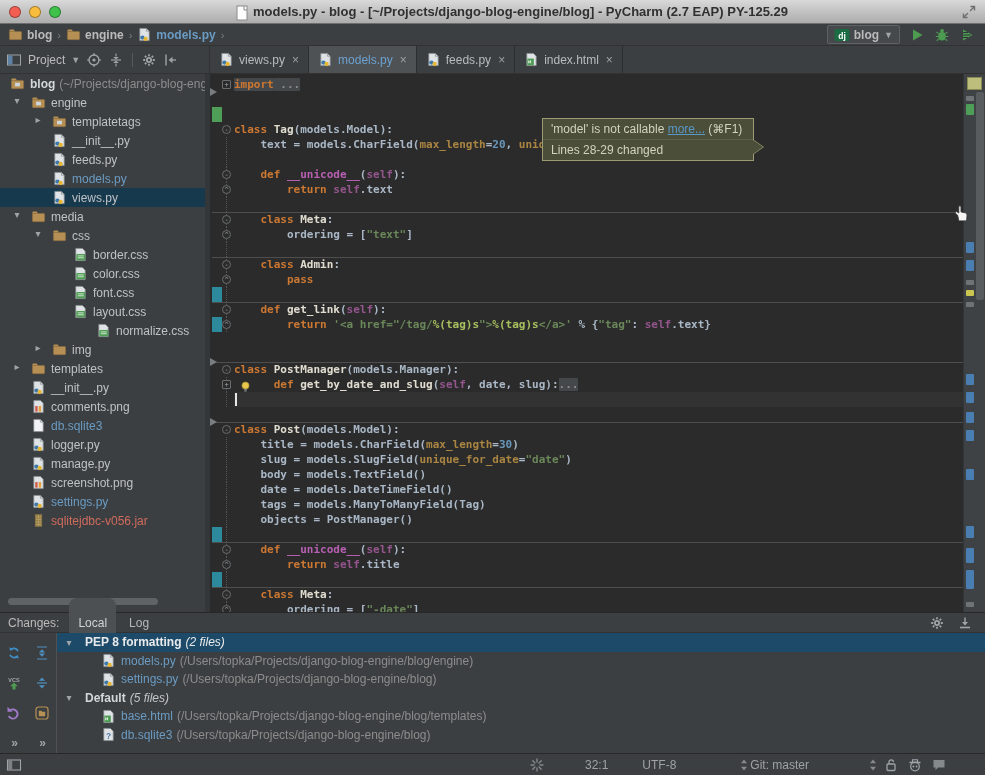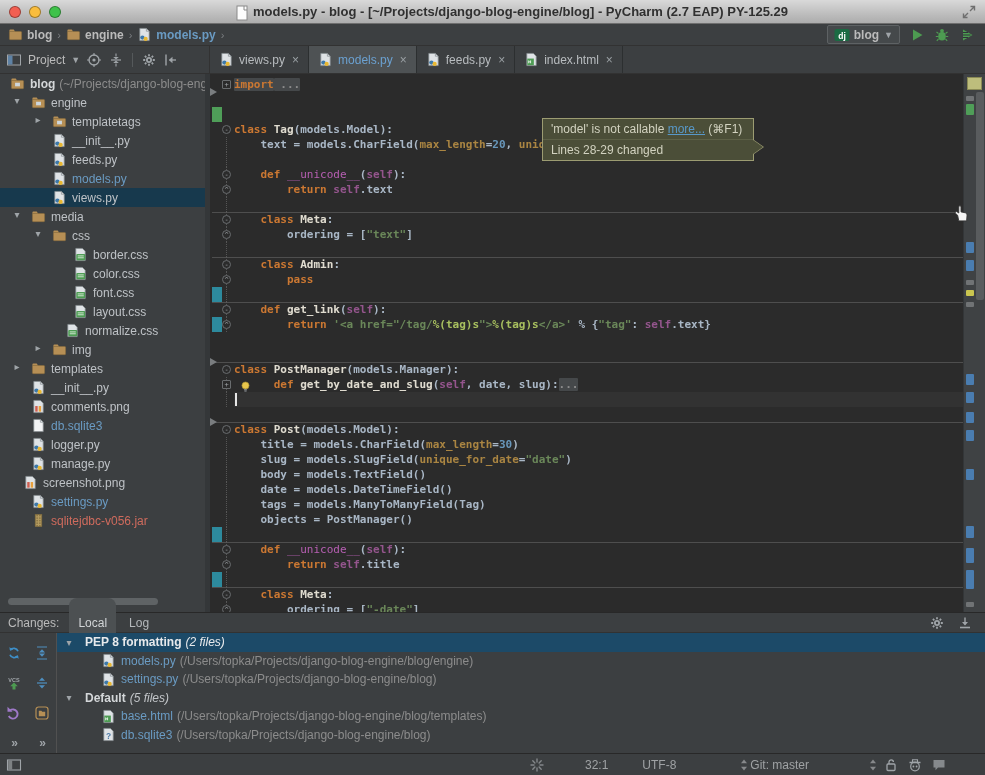--- a/index.html
+++ b/index.html
@@ -67,21 +67,21 @@
   .fm{position:absolute;left:12px;top:3px;width:9px;height:9px;border:1px solid #6a6d6f;background:#2b2b2b;
     color:#9fa4a8;font:7px/8px "DejaVu Sans Mono",monospace;text-align:center;border-radius:50%;z-index:2}
   .fm.p{border-radius:1px}
   .guide{position:absolute;left:16px;top:0;bottom:0;border-left:1px dotted #565656}
   .codetext{flex:1;position:relative;white-space:pre;font-weight:bold;color:#a9b7c6}
   .codetext.cur{background:#323232}
   .caret{position:absolute;left:1px;top:1px;width:2px;height:13px;background:#e6e6e6}
   .bulbwrap{position:absolute;left:5px;top:1px;width:13px;height:13px}
   .kw{color:#cc7832;font-weight:bold}
   .def{color:#e0dcd0;font-weight:bold}
-  .mag{color:#b75fb3;font-weight:normal}
+  .mag{color:#b75fb3;font-weight:bold}
   .slf{color:#94558d}
   .str{color:#6a8759}
   .fmt{color:#a8c05f}
   .num{color:#6897bb}
   .par{color:#aa8542}
   .pl{color:#a9b7c6}
   .dots{color:#8c8c8c}
   .chip{background:#45484a;border-radius:1px}
 
   
@@ -429,21 +429,21 @@
       <div class="trow" style="padding-left: 73px;">
         <span class="ic" style="width: 15px; height: 15px;">
           <svg viewBox="0 0 16 16" width="100%" height="100%">
             <path d="M3 1.5 h7 l3 3 v10 h-10z" fill="#dfe3e6" stroke="#8a9094" stroke-width="0.8"></path>
             <rect x="3.5" y="7.5" width="9.5" height="6.5" rx="1" fill="#4e9c54"></rect>
             <path d="M5 9.5 h6.5 M5 11.5 h6.5" stroke="#d8ecd8" stroke-width="1"></path>
           </svg>
         </span>
         <span class="tlabel">layout.css</span>
       </div>
-      <div class="trow" style="padding-left: 65px;">
+      <div class="trow" style="padding-left: 96px;">
         <span class="ic" style="width: 15px; height: 15px;">
           <svg viewBox="0 0 16 16" width="100%" height="100%">
             <path d="M3 1.5 h7 l3 3 v10 h-10z" fill="#dfe3e6" stroke="#8a9094" stroke-width="0.8"></path>
             <rect x="3.5" y="7.5" width="9.5" height="6.5" rx="1" fill="#4e9c54"></rect>
             <path d="M5 9.5 h6.5 M5 11.5 h6.5" stroke="#d8ecd8" stroke-width="1"></path>
           </svg>
         </span>
         <span class="tlabel">normalize.css</span>
       </div>
       <div class="trow" style="padding-left: 52px;">
@@ -511,21 +511,21 @@
         <span class="ic" style="width: 15px; height: 15px;">
           <svg viewBox="0 0 16 16" width="100%" height="100%">
             <path d="M3 1.5 h7 l3 3 v10 h-10z" fill="#dfe3e6" stroke="#8a9094" stroke-width="0.8"></path>
             <path d="M10 1.5 v3 h3" fill="none" stroke="#8a9094" stroke-width="0.8"></path>
             <circle cx="5.8" cy="11.3" r="2.3" fill="#3c78aa"></circle>
             <circle cx="9.2" cy="12.7" r="2.3" fill="#e8b732"></circle>
           </svg>
         </span>
         <span class="tlabel">manage.py</span>
       </div>
-      <div class="trow" style="padding-left: 23px;">
+      <div class="trow" style="padding-left: 31px;">
         <span class="ic" style="width: 15px; height: 15px;">
           <svg viewBox="0 0 16 16" width="100%" height="100%">
             <path d="M3 1.5 h7 l3 3 v10 h-10z" fill="#dfe3e6" stroke="#8a9094" stroke-width="0.8"></path>
             <rect x="4.5" y="7.5" width="2.6" height="6" fill="#cf5e50"></rect>
             <rect x="8.2" y="7.5" width="2.6" height="6" fill="#e8a03c"></rect>
           </svg>
         </span>
         <span class="tlabel">screenshot.png</span>
       </div>
       <div class="trow" style="padding-left: 31px;">

